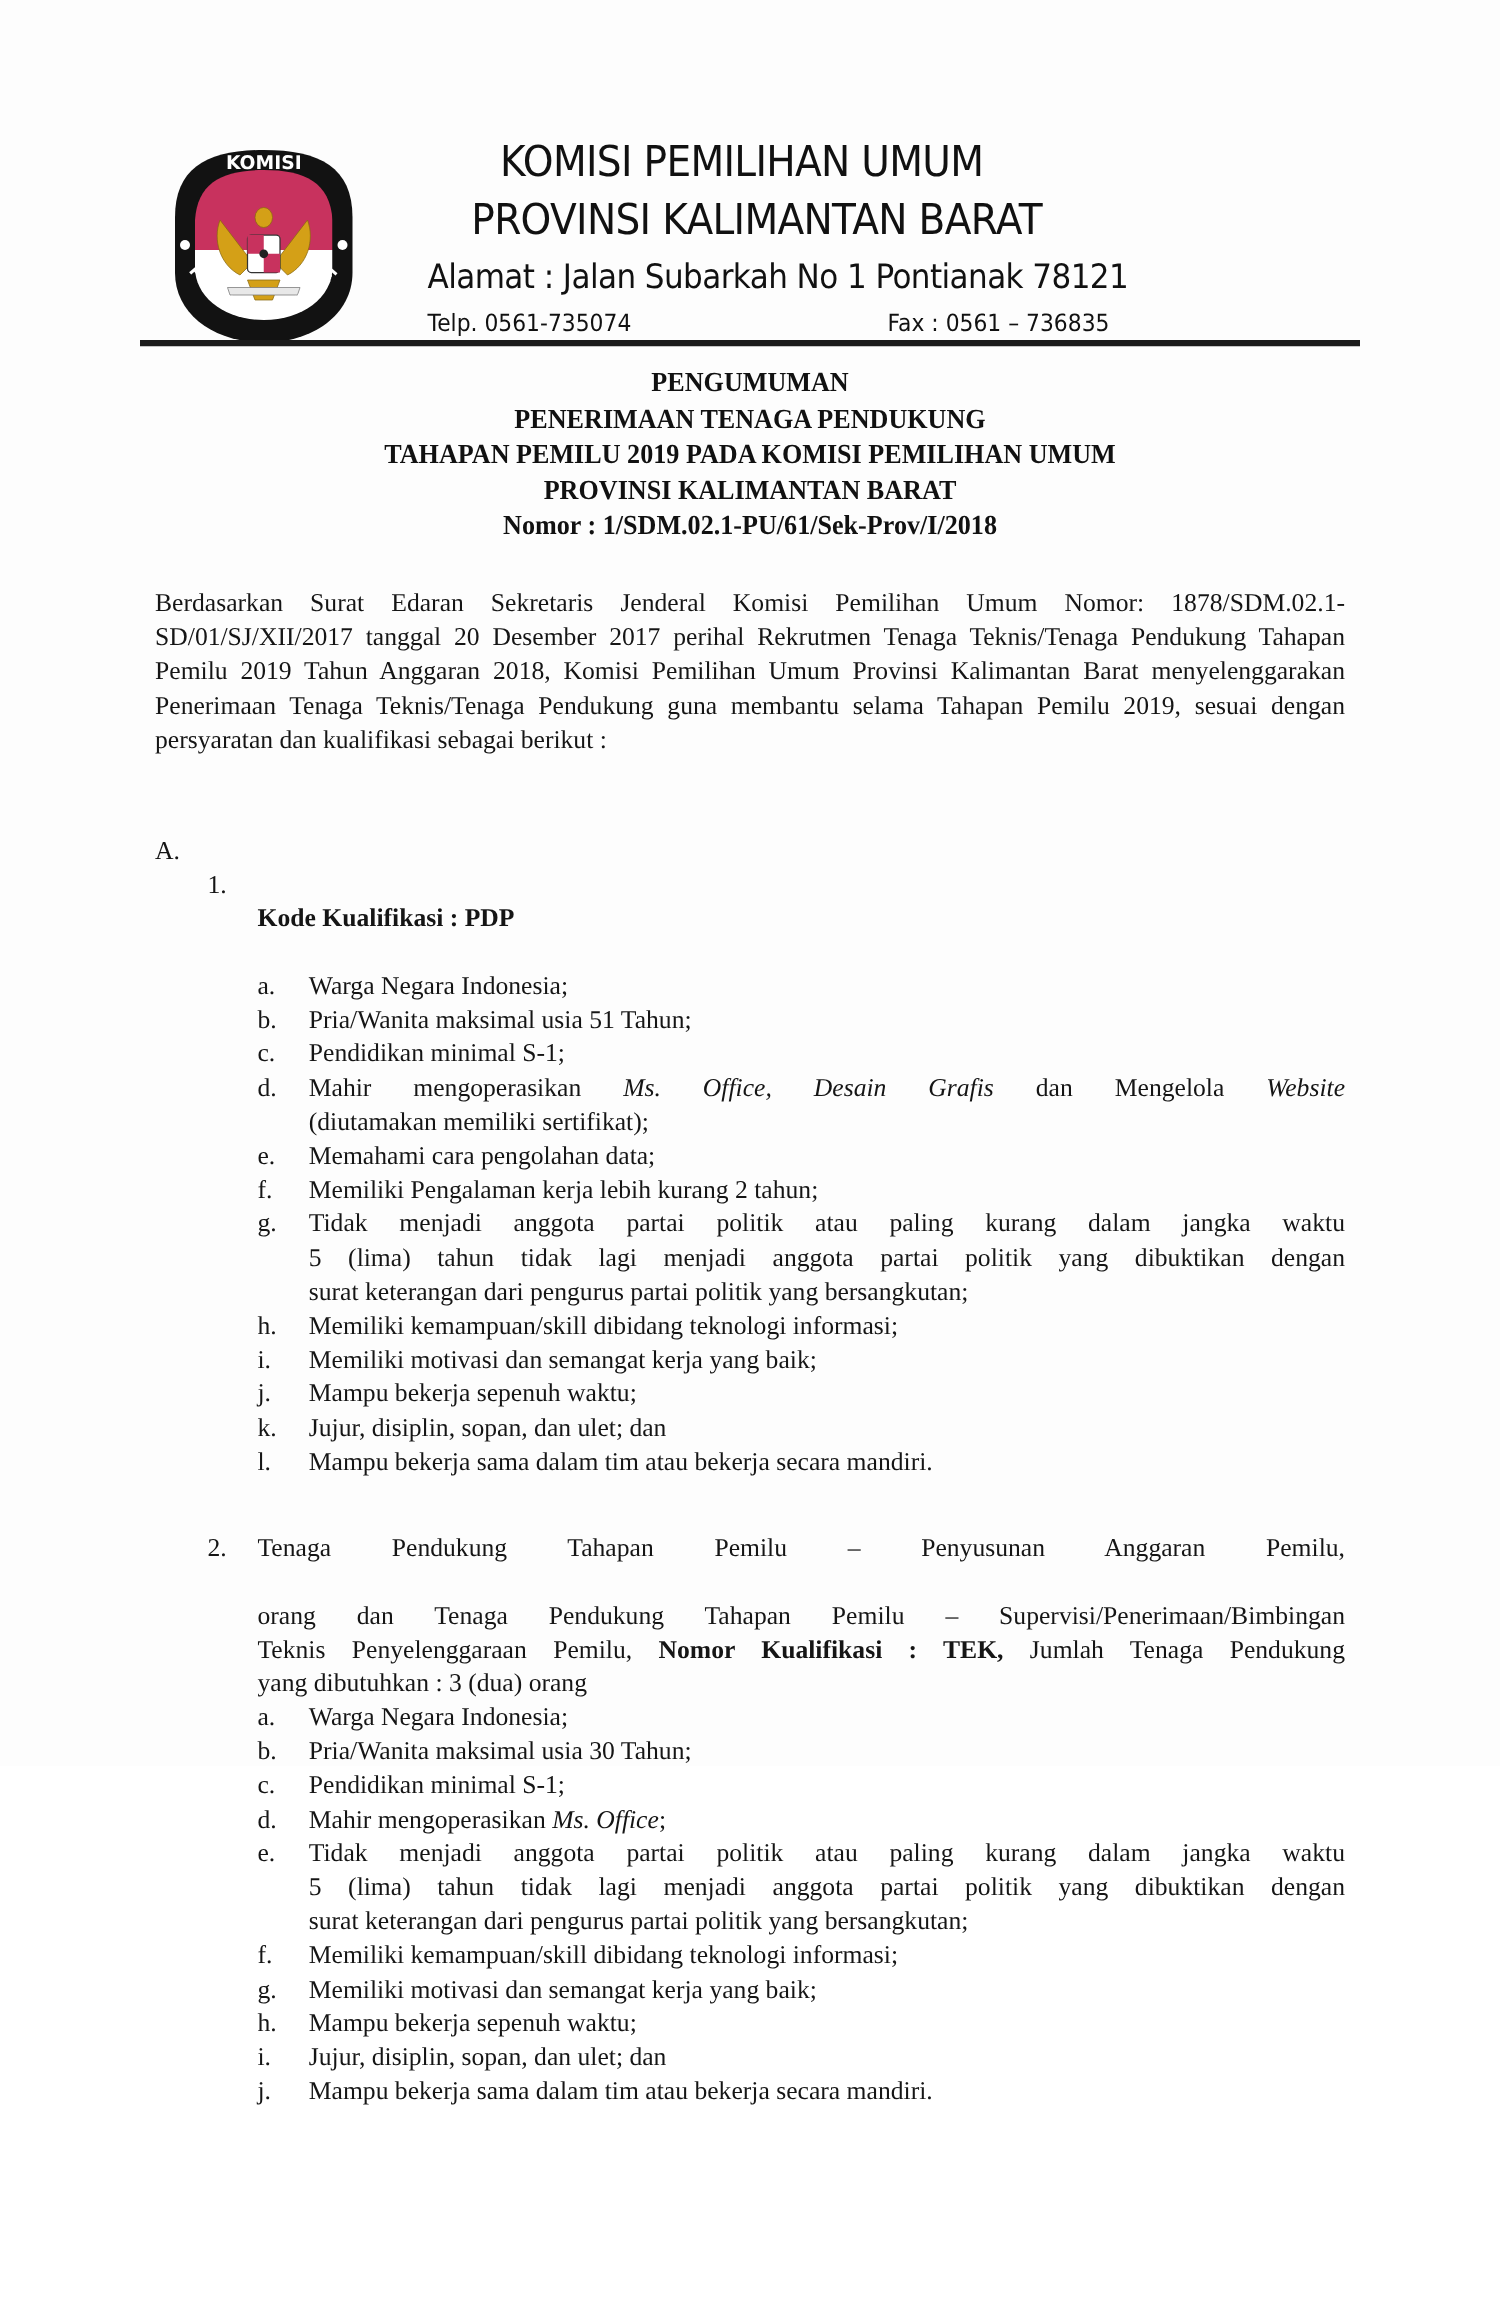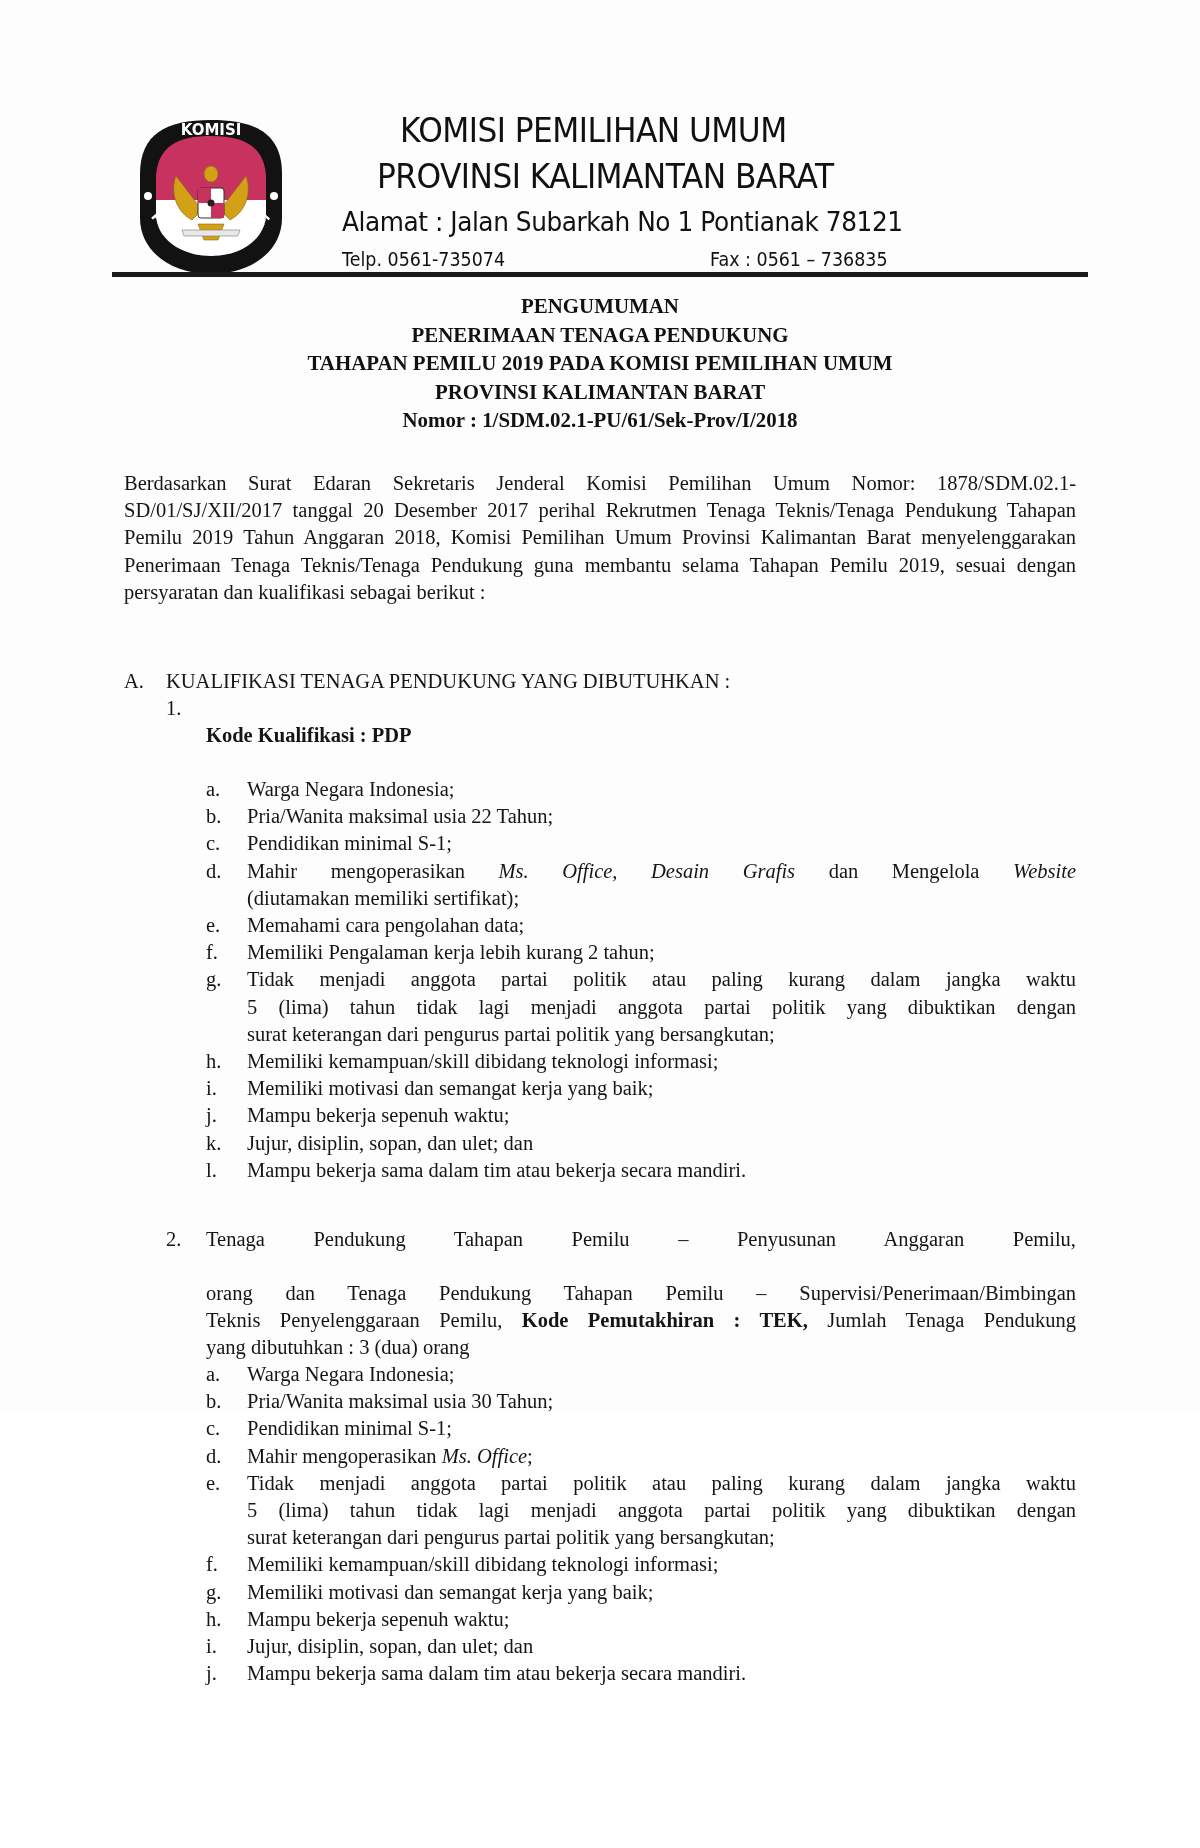--- a/index.html
+++ b/index.html
@@ -78,30 +78,29 @@
     <div>PENGUMUMAN</div>
     <div>PENERIMAAN TENAGA PENDUKUNG</div>
     <div>TAHAPAN PEMILU 2019 PADA KOMISI PEMILIHAN UMUM</div>
     <div>PROVINSI KALIMANTAN BARAT</div>
     <div>Nomor : 1/SDM.02.1-PU/61/Sek-Prov/I/2018</div>
   </div>
 
   <div class="body-text para">Berdasarkan Surat Edaran Sekretaris Jenderal Komisi Pemilihan Umum Nomor: 1878/SDM.02.1-SD/01/SJ/XII/2017 tanggal 20 Desember 2017 perihal Rekrutmen Tenaga Teknis/Tenaga Pendukung Tahapan Pemilu 2019 Tahun Anggaran 2018, Komisi Pemilihan Umum Provinsi Kalimantan Barat menyelenggarakan Penerimaan Tenaga Teknis/Tenaga Pendukung guna membantu selama Tahapan Pemilu 2019, sesuai dengan persyaratan dan kualifikasi sebagai berikut :</div>
 
   <div class="row" style="left:124px; top:668px;">A.</div>
-  <div class="row" style="left:166px; top:668px;">KUALIFIKASI TENAGA PENDUKUNG YANG DIBUTUHKAN :</div>
 
   <div class="row" style="left:166px; top:695px;">1.</div>
   <div class="row" style="left:206px; top:722px;"><b>Kode Kualifikasi : PDP</b></div>
 
   <div id="req1">
       <div class="row" style="left: 206px; top: 776px;">a.</div>
       <div class="row" style="left: 247px; top: 776px;">Warga Negara Indonesia;</div>
       <div class="row" style="left: 206px; top: 803.2px;">b.</div>
-      <div class="row" style="left: 247px; top: 803.2px;">Pria/Wanita maksimal usia 22 Tahun;</div>
+      <div class="row" style="left: 247px; top: 803.2px;">Pria/Wanita maksimal usia 51 Tahun;</div>
       <div class="row" style="left: 206px; top: 830.4px;">c.</div>
       <div class="row" style="left: 247px; top: 830.4px;">Pendidikan minimal S-1;</div>
       <div class="row" style="left: 206px; top: 857.6px;">d.</div>
       <div class="row justify" style="left: 247px; top: 857.6px; width: 829px;"><span>Mahir mengoperasikan </span><i>Ms. Office, Desain Grafis</i><span> dan Mengelola </span><i>Website</i></div>
       <div class="row" style="left: 247px; top: 884.8px;">(diutamakan memiliki sertifikat);</div>
       <div class="row" style="left: 206px; top: 912px;">e.</div>
       <div class="row" style="left: 247px; top: 912px;">Memahami cara pengolahan data;</div>
       <div class="row" style="left: 206px; top: 939.2px;">f.</div>
       <div class="row" style="left: 247px; top: 939.2px;">Memiliki Pengalaman kerja lebih kurang 2 tahun;</div>
       <div class="row" style="left: 206px; top: 966.4px;">g.</div>
@@ -116,21 +115,21 @@
       <div class="row" style="left: 247px; top: 1102.4px;">Mampu bekerja sepenuh waktu;</div>
       <div class="row" style="left: 206px; top: 1129.6px;">k.</div>
       <div class="row" style="left: 247px; top: 1129.6px;">Jujur, disiplin, sopan, dan ulet; dan</div>
       <div class="row" style="left: 206px; top: 1156.8px;">l.</div>
       <div class="row" style="left: 247px; top: 1156.8px;">Mampu bekerja sama dalam tim atau bekerja secara mandiri.</div>
     </div>
 
   <div class="row" style="left:166px; top:1226px;">2.</div>
   <div class="row justify" style="left:206px; top:1226px; width:870px;">Tenaga Pendukung Tahapan Pemilu – Penyusunan Anggaran Pemilu,</div>
   <div class="row justify" style="left:206px; top:1280px; width:870px;">orang dan Tenaga Pendukung Tahapan Pemilu – Supervisi/Penerimaan/Bimbingan</div>
-  <div class="row justify" style="left:206px; top:1307px; width:870px;"><span>Teknis Penyelenggaraan Pemilu, </span><b>Kode Pemutakhiran : TEK,</b><span> Jumlah Tenaga Pendukung</span></div>
+  <div class="row justify" style="left:206px; top:1307px; width:870px;"><span>Teknis Penyelenggaraan Pemilu, </span><b>Nomor Kualifikasi : TEK,</b><span> Jumlah Tenaga Pendukung</span></div>
   <div class="row" style="left:206px; top:1334px;">yang dibutuhkan : 3 (dua) orang</div>
 
   <div id="req2">
       <div class="row" style="left: 206px; top: 1361px;">a.</div>
       <div class="row" style="left: 247px; top: 1361px;">Warga Negara Indonesia;</div>
       <div class="row" style="left: 206px; top: 1388.2px;">b.</div>
       <div class="row" style="left: 247px; top: 1388.2px;">Pria/Wanita maksimal usia 30 Tahun;</div>
       <div class="row" style="left: 206px; top: 1415.4px;">c.</div>
       <div class="row" style="left: 247px; top: 1415.4px;">Pendidikan minimal S-1;</div>
       <div class="row" style="left: 206px; top: 1442.6px;">d.</div>

